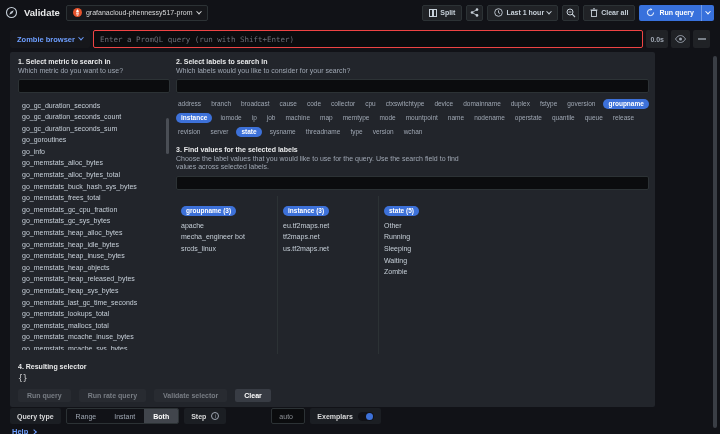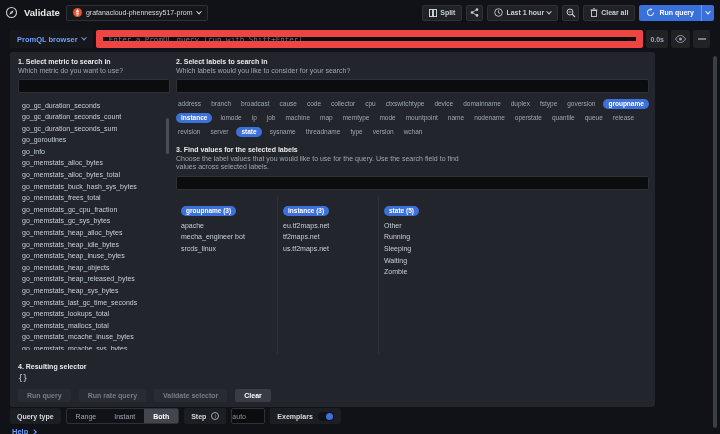--- a/index.html
+++ b/index.html
@@ -34,21 +34,21 @@
     border-bottom:1px solid currentColor; transform:rotate(45deg) translate(-1px,-1px); }
   .chev-right { width:4px; height:4px; border-right:1px solid currentColor;
     border-bottom:1px solid currentColor; transform:rotate(-45deg); }
 
   
   .query-row { position:absolute; top:30px; left:10px; width:700px; height:18px;
     display:flex; gap:3px; align-items:stretch; }
   .mb-btn { display:flex; align-items:center; gap:4px; background:#16171b;
     color:#6e9fff; font-size:7.5px; font-weight:bold; padding:0 7px;
     border-radius:2px; cursor:pointer; white-space:nowrap; }
-  .query-input { flex:1; background:#0b0c0e; border:7px solid #ef4444; border-radius:2px;
+  .query-input { flex:1; background:#0b0c0e; border:1px solid #ef4444; border-radius:2px;
     color:#d8d9da; font-family:"DejaVu Sans Mono", monospace; font-size:7.5px;
     padding:0 6px; outline:none; }
   .query-input::placeholder { color:#6e7079; }
   .meta-chip { background:#202226; border-radius:2px; display:flex; align-items:center;
     justify-content:center; font-size:7px; font-weight:bold; color:#9fa7b3;
     padding:0 4px; min-width:17px; }
   .meta-chip.btn { cursor:pointer; }
 
   
   .drawer { position:absolute; left:10px; top:52px; width:645px; height:355px;
@@ -97,21 +97,21 @@
     padding:0 7px; font-size:7px; font-weight:bold; color:#d8d9da; border-radius:2px; gap:5px; }
   .seg { display:flex; border:1px solid #2c3235; border-radius:2px; height:16px;
     background:#111217; overflow:hidden; }
   .seg-item { display:flex; align-items:center; padding:0 9px; font-size:7px;
     color:#9fa7b3; cursor:pointer; }
   .seg-item.active { background:#41454c; color:#fff; font-weight:bold; }
   .info-circle { width:8px; height:8px; border:1px solid #9fa7b3; border-radius:50%;
     font-size:5px; color:#9fa7b3; display:flex; align-items:center; justify-content:center;
     font-weight:normal; cursor:pointer; }
   .step-input { width:34px; height:16px; background:#0b0c0e; border:1px solid #2c3235;
-    border-radius:2px; color:#8e9297; font-size:7px; padding:0 0; outline:none; }
+    border-radius:2px; color:#8e9297; font-size:7px; padding:0 7px; outline:none;margin-left:40px; }
   .step-input::placeholder { color:#8e9297; }
   .toggle { width:16px; height:9px; background:#111217; border-radius:5px;
     position:relative; cursor:pointer; }
   .toggle .knob { position:absolute; right:1px; top:1px; width:7px; height:7px;
     border-radius:50%; background:#3d71d9; }
 
   .help { position:absolute; left:12px; top:427px; display:flex; gap:4px;
     align-items:center; color:#6e9fff; font-size:7.5px; font-weight:bold; cursor:pointer; }
 
   .page-scrollbar { position:absolute; right:3px; top:56px; width:4px; height:372px;
@@ -199,21 +199,21 @@
       </div>
       <div class="run-caret">
         <span class="chev-down"></span>
       </div>
     </div>
   </div>
 </div>
 
 <div class="query-row">
   <div class="mb-btn">
-    <span>PromQL browser</span>
+    <span>Zombie browser</span>
     <span class="chev-down"></span>
   </div>
   <input class="query-input" type="text" placeholder="Enter a PromQL query (run with Shift+Enter)" style="">
   <div class="meta-chip">0.0s</div>
   <div class="meta-chip btn">
     <svg width="11" height="8" viewBox="0 0 11 8">
       <path d="M0.5 4 C2 1.4 4 0.5 5.5 0.5 C7 0.5 9 1.4 10.5 4 C9 6.6 7 7.5 5.5 7.5 C4 7.5 2 6.6 0.5 4 Z" fill="none" stroke="#9fa7b3" stroke-width="0.9"></path>
       <circle cx="5.5" cy="4" r="1.5" fill="#9fa7b3"></circle>
     </svg>
   </div>

